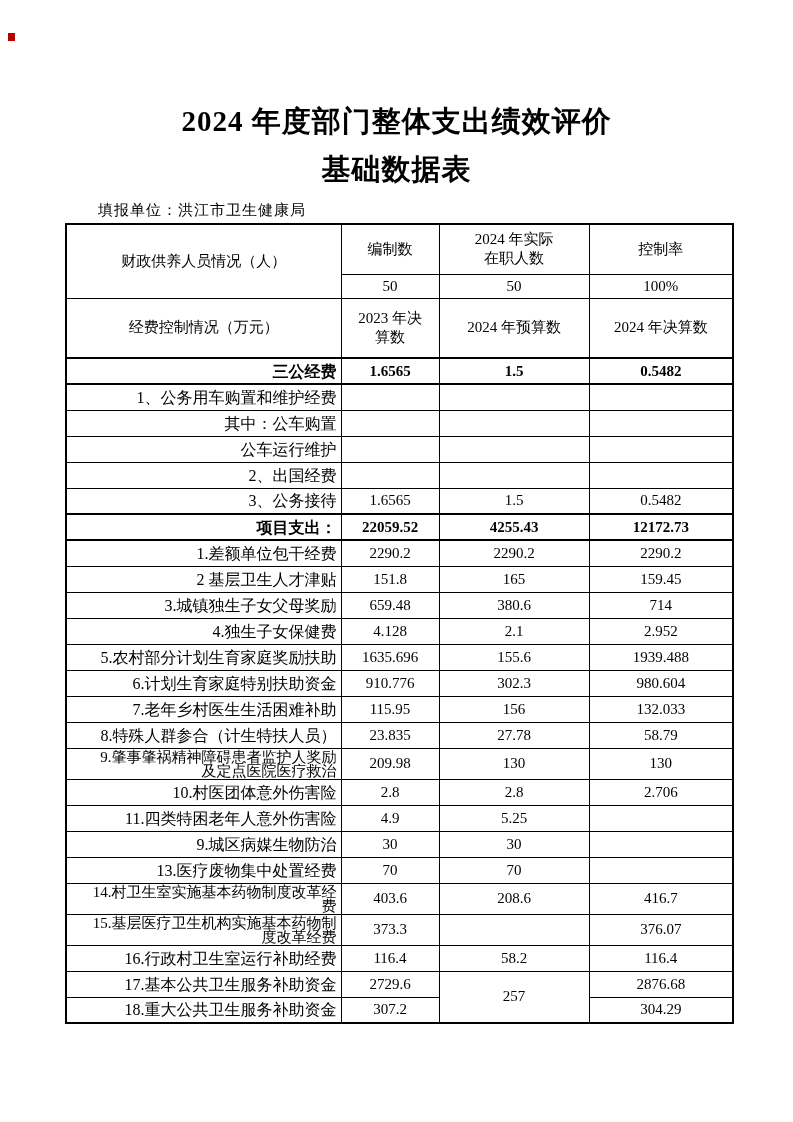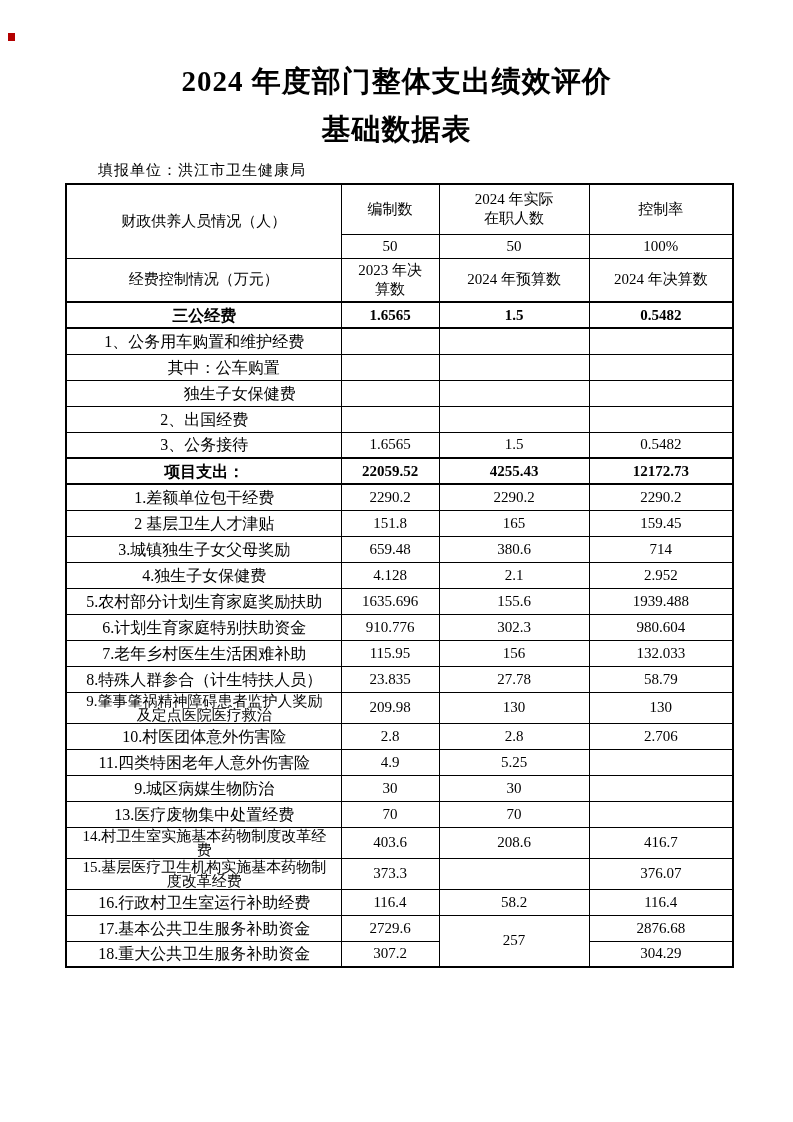--- a/index.html
+++ b/index.html
@@ -16,21 +16,21 @@
     width: 7px; height: 8px;
     background: #b30000;
   }
   .title {
     text-align: center;
     font-weight: 700;
     font-size: 29px;
     letter-spacing: 1px;
     line-height: 36px;
   }
-  .title-1 { margin-top: 63px; text-align: center; }
+  .title-1 { margin-top: 103px; text-align: center; }
   .title-2 { margin-top: 12px; }
   .report-unit {
     margin: 13px 8px 3px 98px;
     font-size: 15px;
     line-height: 20px;
     letter-spacing: 1px;
   }
   table.datasheet {
     margin-left: 65px;
     width: 667px;
@@ -42,25 +42,25 @@
     border: 1px solid #000;
     vertical-align: middle;
     padding: 1px 4px;
     white-space: pre-line;
     font-size: 16px;
     line-height: 19px;
   }
   .datasheet tr { height: 26px; }
   tr.h50 { height: 50px; }
   tr.h24 { height: 24px; }
-  tr.h52 { height: 44px; }
+  tr.h52 { height: 60px; }
   tr.trh30 { height: 30px; }
   td.hdr { font-size: 15px; }
   td.num { text-align: center; font-size: 15px; }
-  td.label { text-align: center; padding-left: 5px; }
+  td.label { text-align: right; padding-left: 5px; }
   td.label-center { text-align: center; }
   td.indent1 { }
   td.indent2 { padding-left: 44px; }
   td.indent3 { padding-left: 76px; }
   td.tight { line-height: 14px; font-size: 15px; }
   tr.section-row td {
     font-weight: 700;
     border-top: 2px solid #000;
     border-bottom: 2px solid #000;
   }
@@ -116,21 +116,21 @@
         <td class="num"></td>
         <td class="num"></td>
       </tr>
       <tr>
         <td class="label indent2">其中：公车购置</td>
         <td class="num"></td>
         <td class="num"></td>
         <td class="num"></td>
       </tr>
       <tr>
-        <td class="label indent3">独生子女保健费</td>
+        <td class="label indent3">公车运行维护</td>
         <td class="num"></td>
         <td class="num"></td>
         <td class="num"></td>
       </tr>
       <tr>
         <td class="label indent1">2、出国经费</td>
         <td class="num"></td>
         <td class="num"></td>
         <td class="num"></td>
       </tr>

